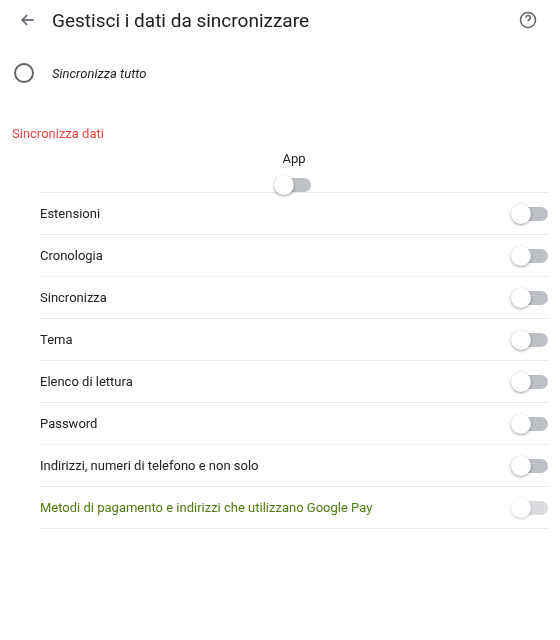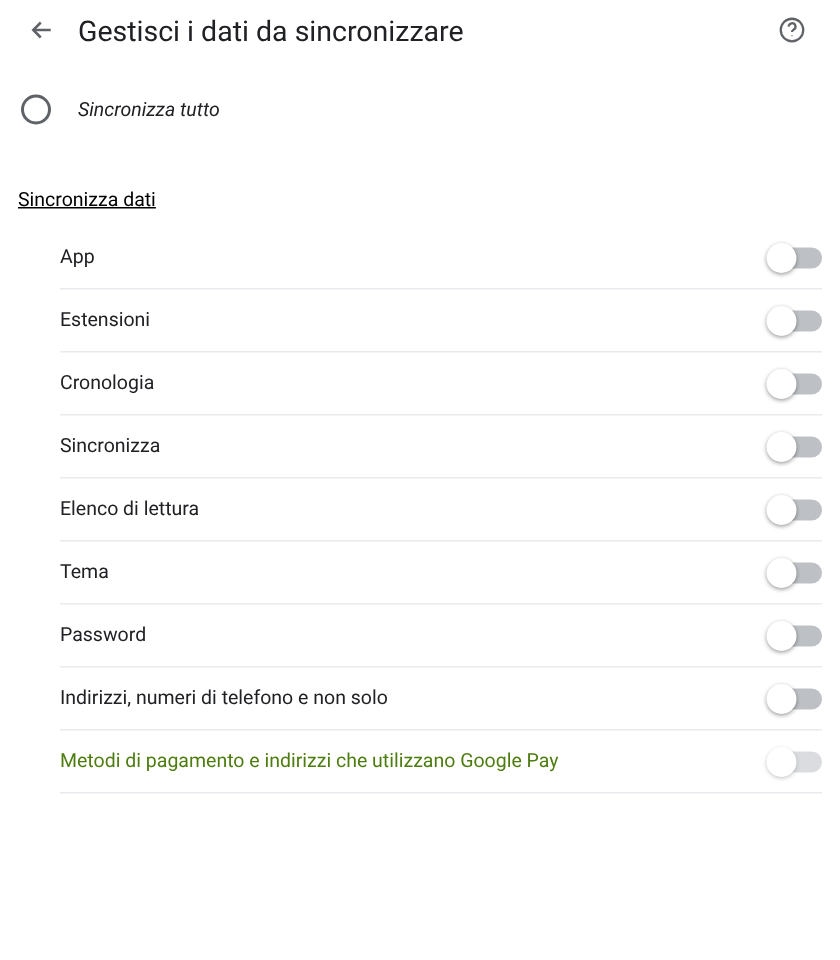--- a/index.html
+++ b/index.html
@@ -66,33 +66,32 @@
     border-radius: 50%;
   }
   .radio-label {
     font-size: 13px;
     color: #202124;
     font-style: italic;
   }
   .section-title {
     padding: 28px 0 10px 12px;
     font-size: 13px;
-    color: #000000;
-    text-decoration: underline;
+    color: #ef4444;
   }
   .list {
     padding: 0 12px 0 40px;
   }
   .list-row {
     display: flex;
     align-items: center;
     height: 42px;
     border-bottom: 1px solid #e8eaed;
   }
-  .list-row:first-child { border-top: none; }
+  .list-row:first-child { border-top: none; flex-direction: column; }
   .list-label {
     flex: 1;
     font-size: 13px;
     color: #202124;
   }
   .list-label.disabled { color: #4d7c0f; }
   .toggle {
     width: 34px; height: 14px;
     position: relative;
     cursor: pointer;
@@ -169,28 +168,28 @@
       </div>
     </div>
     <div class="list-row">
       <div class="list-label">Sincronizza</div>
       <div class="toggle">
         <div class="toggle-track"></div>
         <div class="toggle-knob"></div>
       </div>
     </div>
     <div class="list-row">
+      <div class="list-label">Tema</div>
+      <div class="toggle">
+        <div class="toggle-track"></div>
+        <div class="toggle-knob"></div>
+      </div>
+    </div>
+    <div class="list-row">
       <div class="list-label">Elenco di lettura</div>
-      <div class="toggle">
-        <div class="toggle-track"></div>
-        <div class="toggle-knob"></div>
-      </div>
-    </div>
-    <div class="list-row">
-      <div class="list-label">Tema</div>
       <div class="toggle">
         <div class="toggle-track"></div>
         <div class="toggle-knob"></div>
       </div>
     </div>
     <div class="list-row">
       <div class="list-label">Password</div>
       <div class="toggle">
         <div class="toggle-track"></div>
         <div class="toggle-knob"></div>

